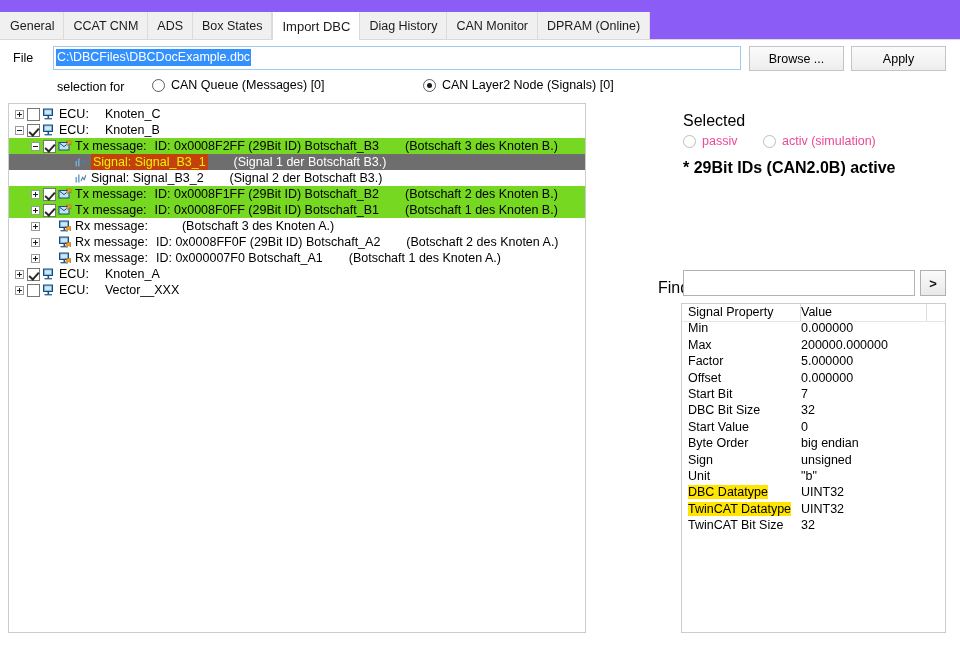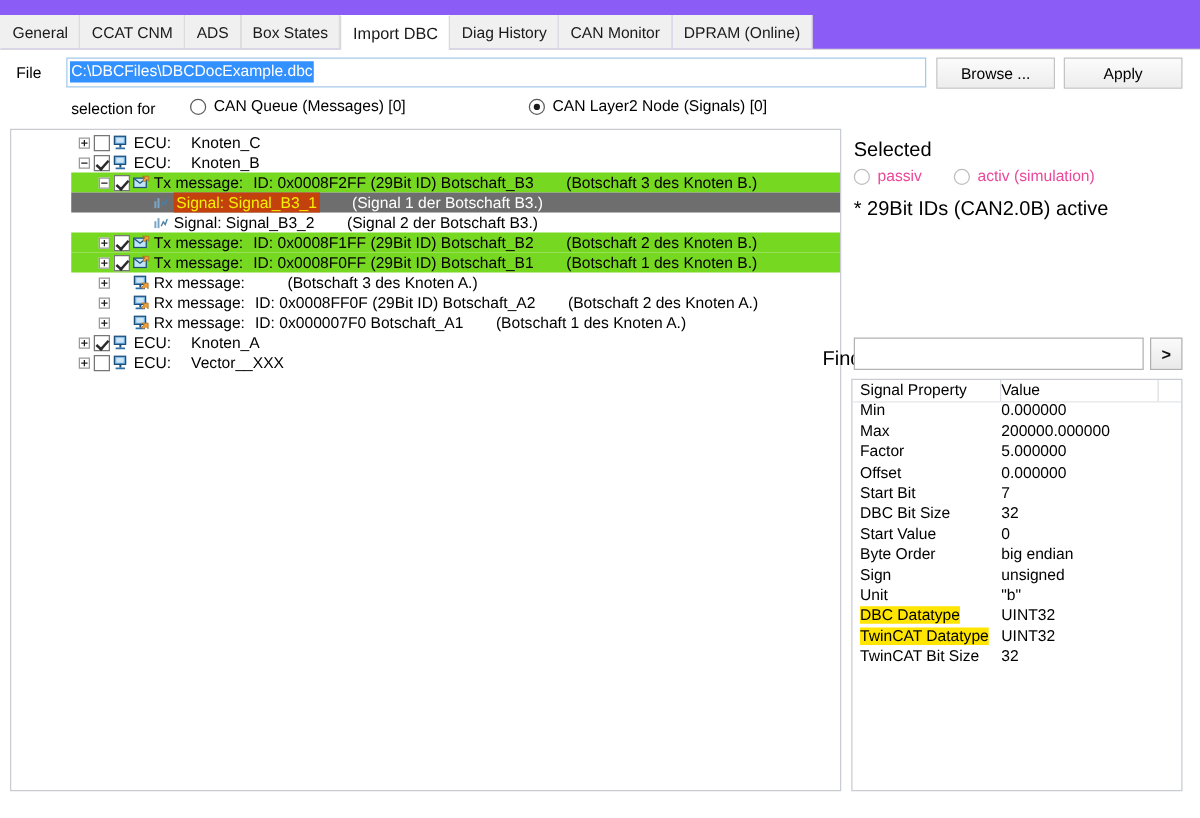--- a/index.html
+++ b/index.html
@@ -102,21 +102,21 @@
   }
   .radio.disabled { border-color: #bdbdbd; }
   .lbl-disabled { color: #ec4899; }
 
   
   .panel {
     position: absolute;
     background: #ffffff;
     border: 1px solid #c9ccd1;
   }
-  #tree-panel { left: 8px; top: 103px; width: 665px; height: 530px; overflow: hidden; padding-left: 48px; }
+  #tree-panel { left: 8px; top: 103px; width: 578px; height: 530px; overflow: hidden; }
   .tree { position: relative; padding-top: 2px; }
   .trow {
     height: 16px; line-height: 16px;
     display: flex; align-items: center;
     white-space: nowrap;
     font-size: 12.5px;
     position: relative;
   }
   .trow.green { background: #76d820; }
   .trow.selected { background: #6e6e6e; }
@@ -164,21 +164,21 @@
   .ttext.sel-white  { color: #ffffff; }
   .gap-sm { display: inline-block; width: 8px; }
   .gap-md { display: inline-block; width: 16px; }
   .gap-lg { display: inline-block; width: 26px; }
 
   
   .rlabel { position: absolute; font-size: 16px; }
   #selected-label { left: 683px; top: 112px; font-weight: normal; }
   #radio-passiv { left: 683px; top: 134px; }
   #radio-activ  { left: 763px; top: 134px; }
-  #bit-note { left: 683px; top: 159px; }
+  #bit-note { left: 683px; top: 159px; font-weight: bold; }
   #find-label { left: 658px; top: 251px; margin-top: 28px; }
 
   #find-input {
     position: absolute; left: 683px; top: 270px;
     width: 232px; height: 26px;
     border: 1px solid #b3b3b3; background: #fff;
     font-family: "Liberation Sans", sans-serif; font-size: 12.5px;
     padding: 0 4px; outline: none;
   }
   #find-go {

